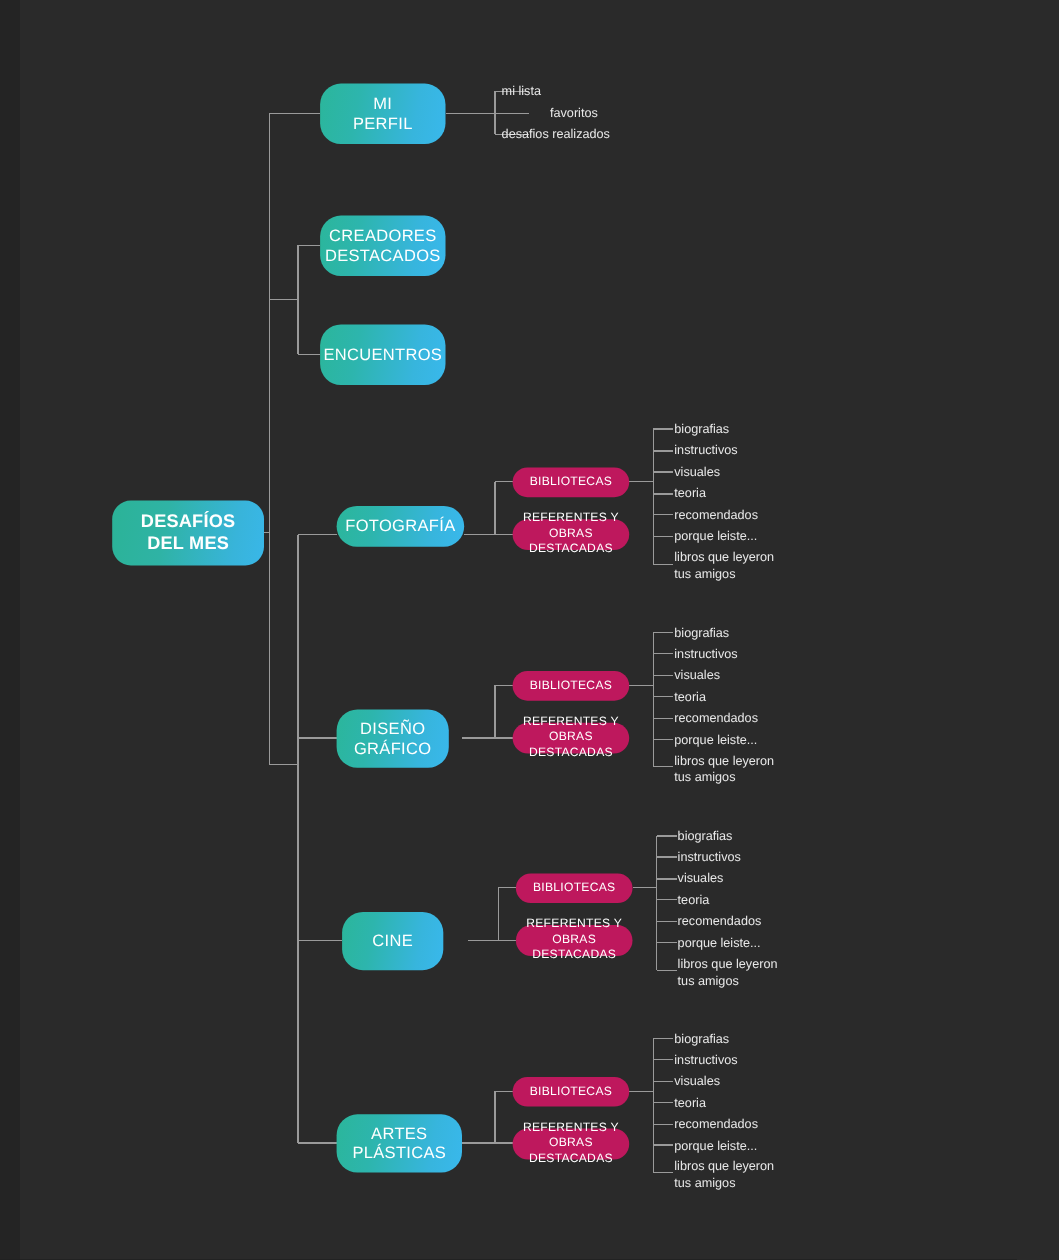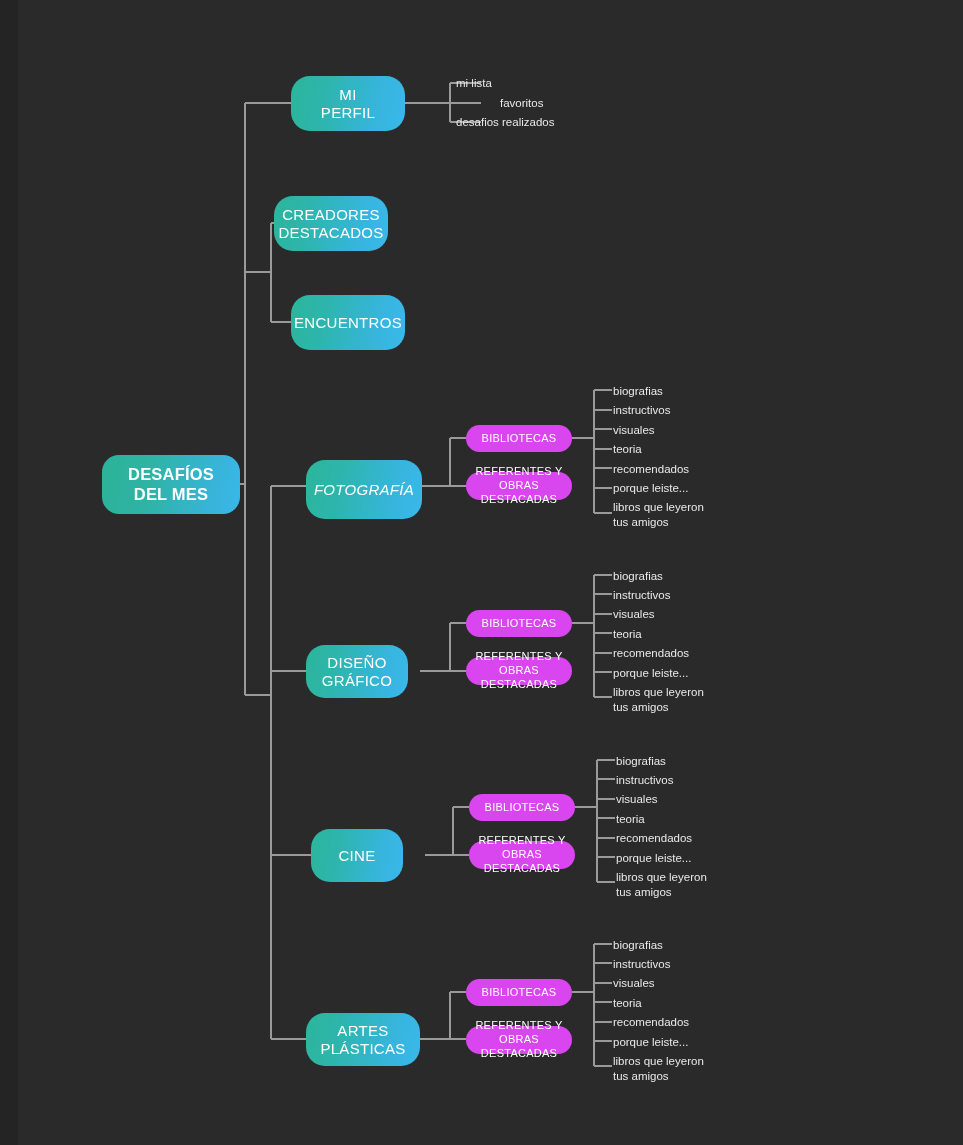--- a/index.html
+++ b/index.html
@@ -45,21 +45,21 @@
     letter-spacing: 0.2px;
   }
   .node-primary {
     background: linear-gradient(100deg, #2bb69b 0%, #2db5ad 30%, #37b5dd 75%, #39b8ec 100%);
     border-radius: 19px;
     font-size: 15px;
     font-weight: normal;
     letter-spacing: 0.3px;
   }
   .node-secondary {
-    background: #d946ef;
+    background: #be185d;
     border-radius: 14px;
     font-size: 11px;
     letter-spacing: 0.25px;
   }
   .node-secondary.two-line {
     font-size: 11px;
     line-height: 1.25;
   }
   .leaf-label {
     position: absolute;
@@ -167,26 +167,26 @@
 
   <div class="node node-root" style="left:102px; top:455px; width:138px; height:59px;">DESAFÍOS
 DEL MES</div>
 
   <div class="node node-primary" style="left:291px; top:76px; width:114px; height:55px;text-align:center;">MI
 PERFIL</div>
   <div class="leaf-label" style="left:456px; top:76px;">mi lista</div>
   <div class="leaf-label" style="left:456px; top:96px;margin-left:44px;">favoritos</div>
   <div class="leaf-label" style="left:456px; top:115px;">desafios realizados</div>
 
-  <div class="node node-primary" style="left:274px; top:196px; width:114px; height:55px;">CREADORES
+  <div class="node node-primary" style="left:291px; top:196px; width:114px; height:55px;">CREADORES
 DESTACADOS</div>
 
   <div class="node node-primary" style="left:291px; top:295px; width:114px; height:55px;">ENCUENTROS</div>
 
-  <div class="node node-primary" style="left:306px; top:460px; width:116px; height:59px;font-style:italic;">FOTOGRAFÍA</div>
+  <div class="node node-primary" style="left:306px; top:460px; width:116px; height:37px;">FOTOGRAFÍA</div>
   <div class="node node-secondary" style="left:466px; top:425px; width:106px; height:27px;">BIBLIOTECAS</div>
   <div class="node node-secondary two-line" style="left:466px; top:472px; width:106px; height:28px;">REFERENTES Y
 OBRAS DESTACADAS</div>
   <div class="leaf-label" style="left:613px; top:384px;">biografias</div>
   <div class="leaf-label" style="left:613px; top:403px;">instructivos</div>
   <div class="leaf-label" style="left:613px; top:423px;">visuales</div>
   <div class="leaf-label" style="left:613px; top:442px;">teoria</div>
   <div class="leaf-label" style="left:613px; top:462px;">recomendados</div>
   <div class="leaf-label" style="left:613px; top:481px;">porque leiste...</div>
   <div class="leaf-label" style="left:613px; top:500px;">libros que leyeron

